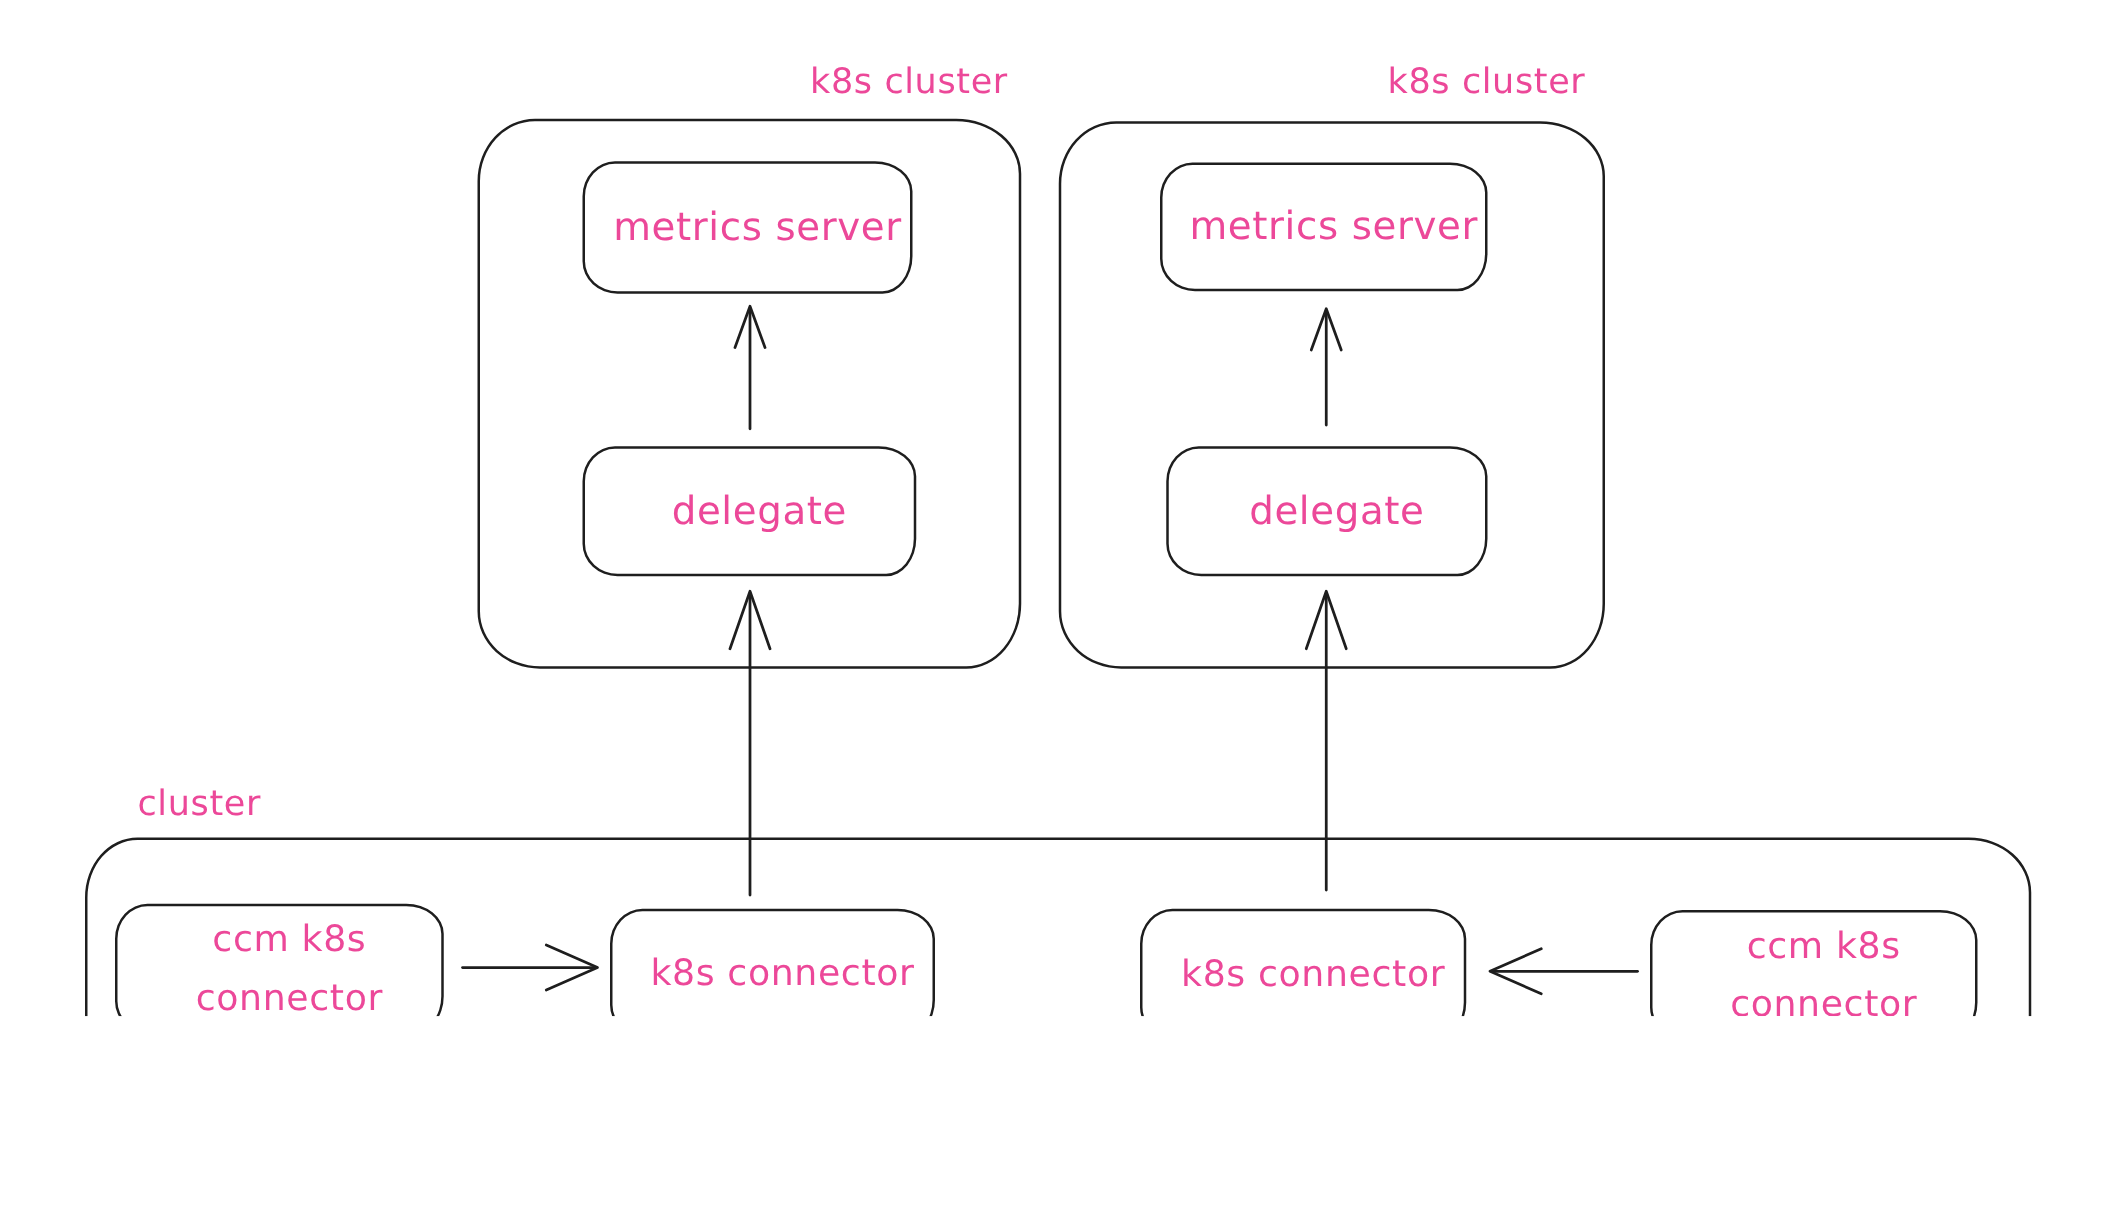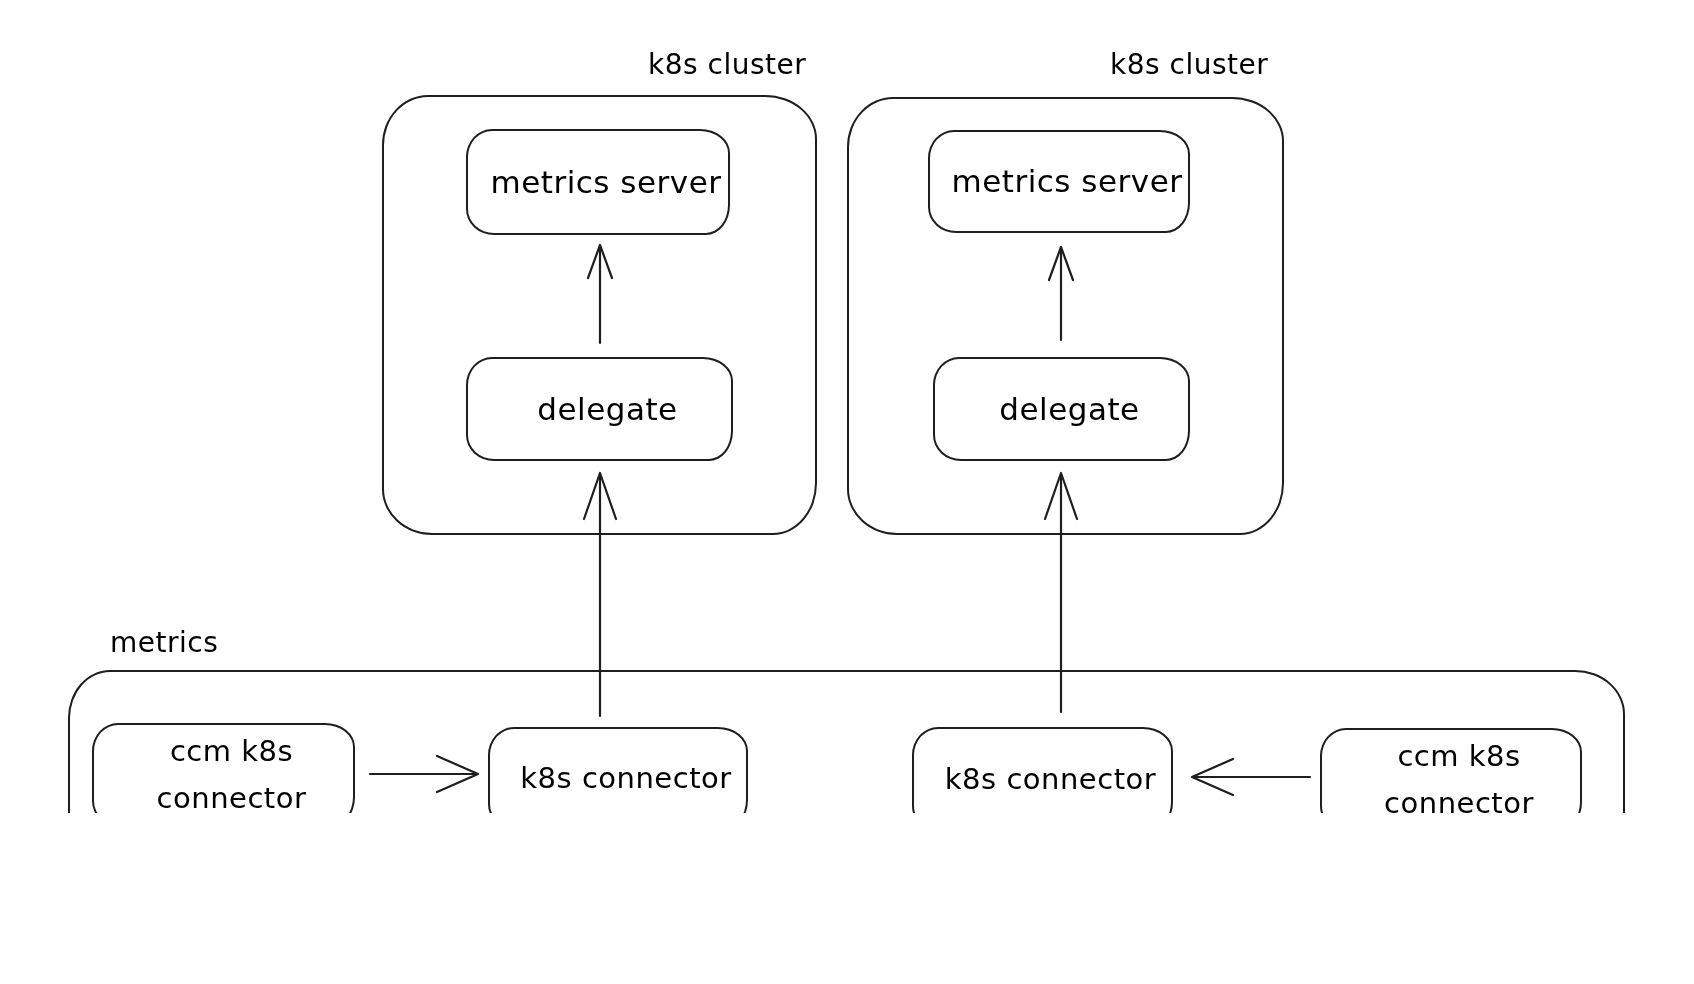--- a/index.html
+++ b/index.html
@@ -2,21 +2,21 @@
 <html><head>
 <meta charset="utf-8">
 <style>
   html, body { margin: 0; padding: 0; background: #ffffff; }
   #canvas {
     position: relative;
     width: 1694px;
     height: 813px;
     background: #ffffff;
     font-family: "DejaVu Sans", "Liberation Sans", sans-serif;
-    color: #000000;
+    color: #ec4899;
     overflow: hidden;
   }
   .box {
     position: absolute;
     border: 2.2px solid #1e1e1e;
     background: #ffffff;
     box-sizing: border-box;
     display: flex;
     align-items: center;
     justify-content: center;
@@ -77,21 +77,21 @@
   </div>
 
   <div class="box cluster" style="left:847px; top:97px; width:437px; height:438px;"></div>
   <div class="box node" style="left:928px; top:130px; width:262px; height:103px;">
     <span>metrics server</span>
   </div>
   <div class="box node" style="left:933px; top:357px; width:257px; height:104px;">
     <span>delegate</span>
   </div>
 
-  <div class="floating-label" style="left:110px; top:626px;">metrics</div>
+  <div class="floating-label" style="left:110px; top:626px;">cluster</div>
   <div class="box harness" style="left:68px; top:670px; width:1557px; height:237px;"></div>
 
   <div class="box node small two-line" style="left:92px; top:723px; width:263px; height:104px;">
     <span>
       <span style="display:block;">ccm k8s</span>
       <span style="display:block;">connector</span>
     </span>
   </div>
 
   <div class="box node small" style="left:488px; top:727px; width:260px; height:103px;">

